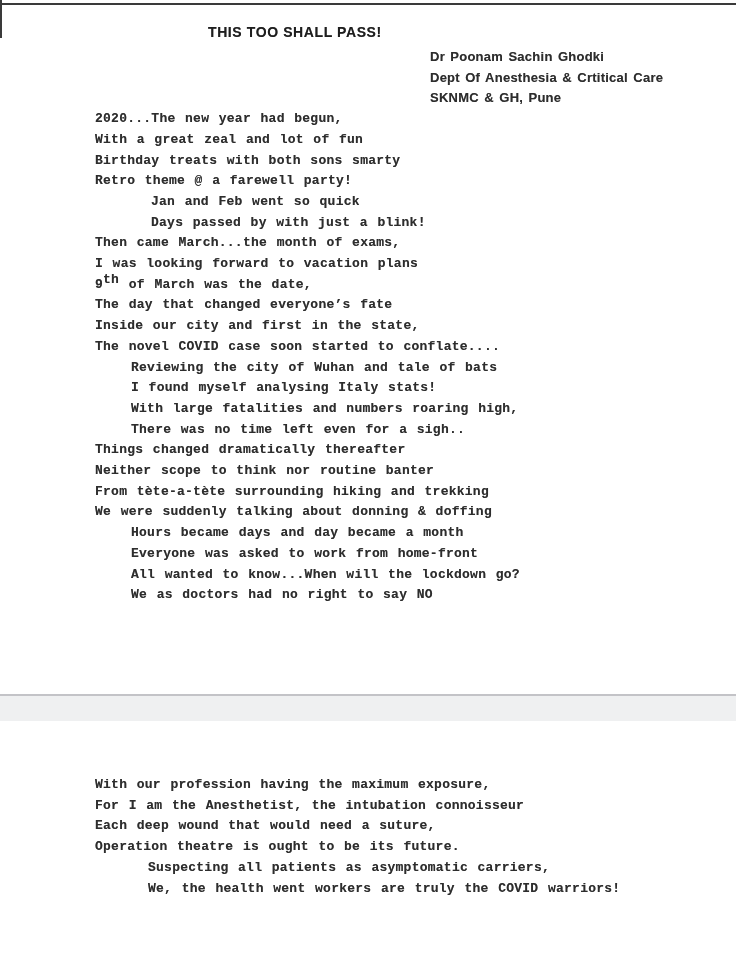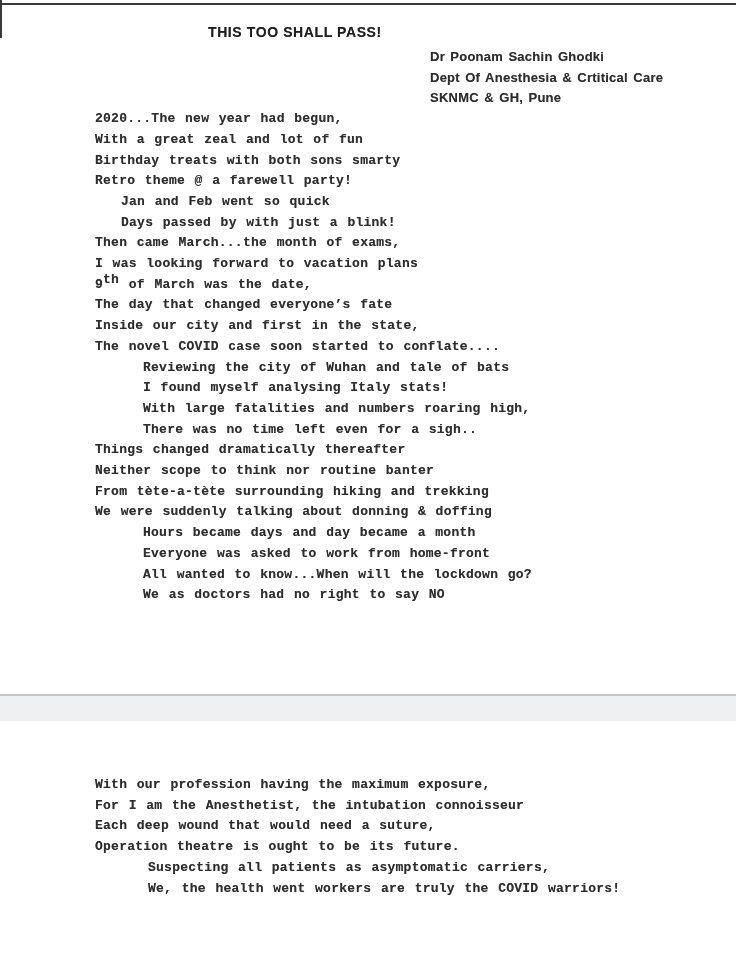--- a/index.html
+++ b/index.html
@@ -72,22 +72,22 @@
     white-space: nowrap;
     color: #2d2d2d;
     text-shadow: 0 0 0.5px rgba(45,45,45,0.5);
     font-family: Liberation Mono, monospace;
   }
   .poem-line sup {
     font-size: 13px;
     line-height: 0;
   }
   .indent-0 { margin-left: 0; }
-  .indent-1 { margin-left: 26px; }
-  .indent-2 { margin-left: 48px; }
+  .indent-1 { margin-left: 56px; }
+  .indent-2 { margin-left: 36px; }
   .indent-3 { margin-left: 53px; }
 
   .page-gap {
     width: 736px;
     height: 27px;
     background: #eff0f1;
     border-top: 2px solid #c3c3c7;
     box-sizing: border-box;
   }
 </style>

